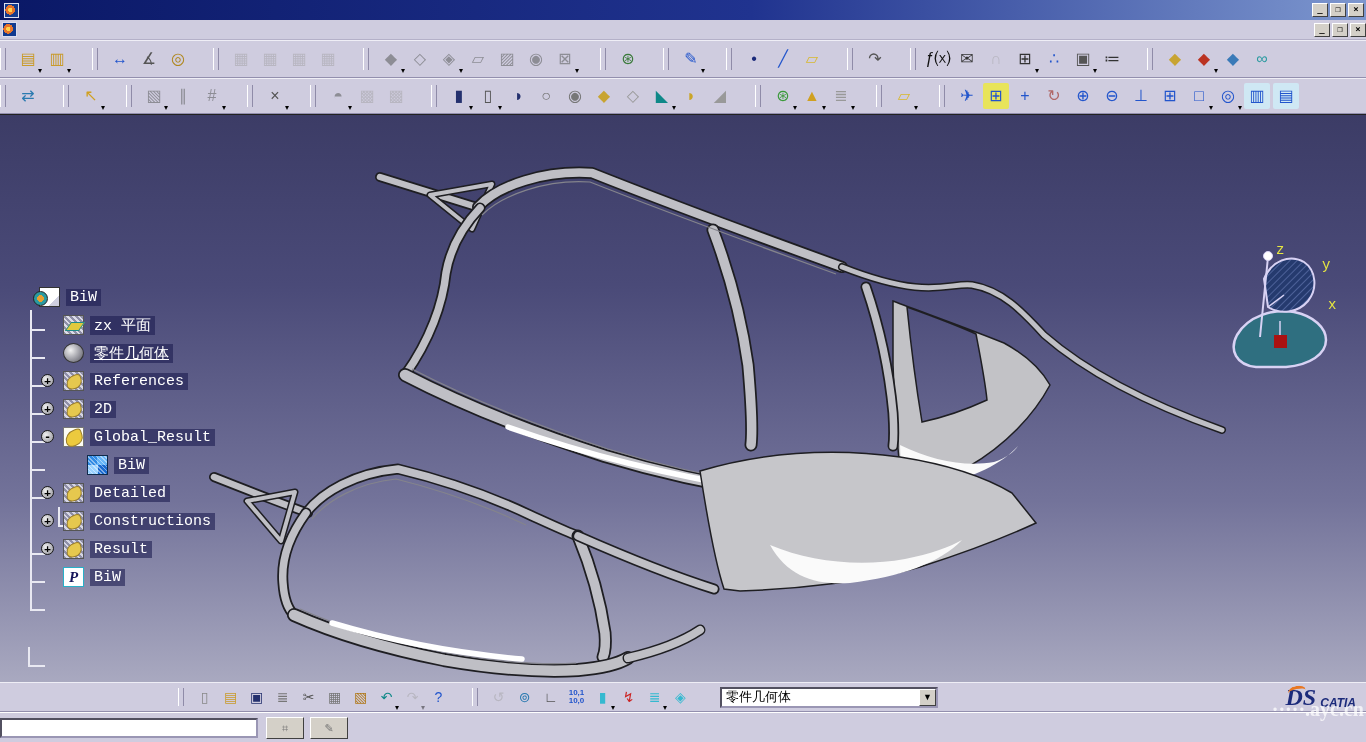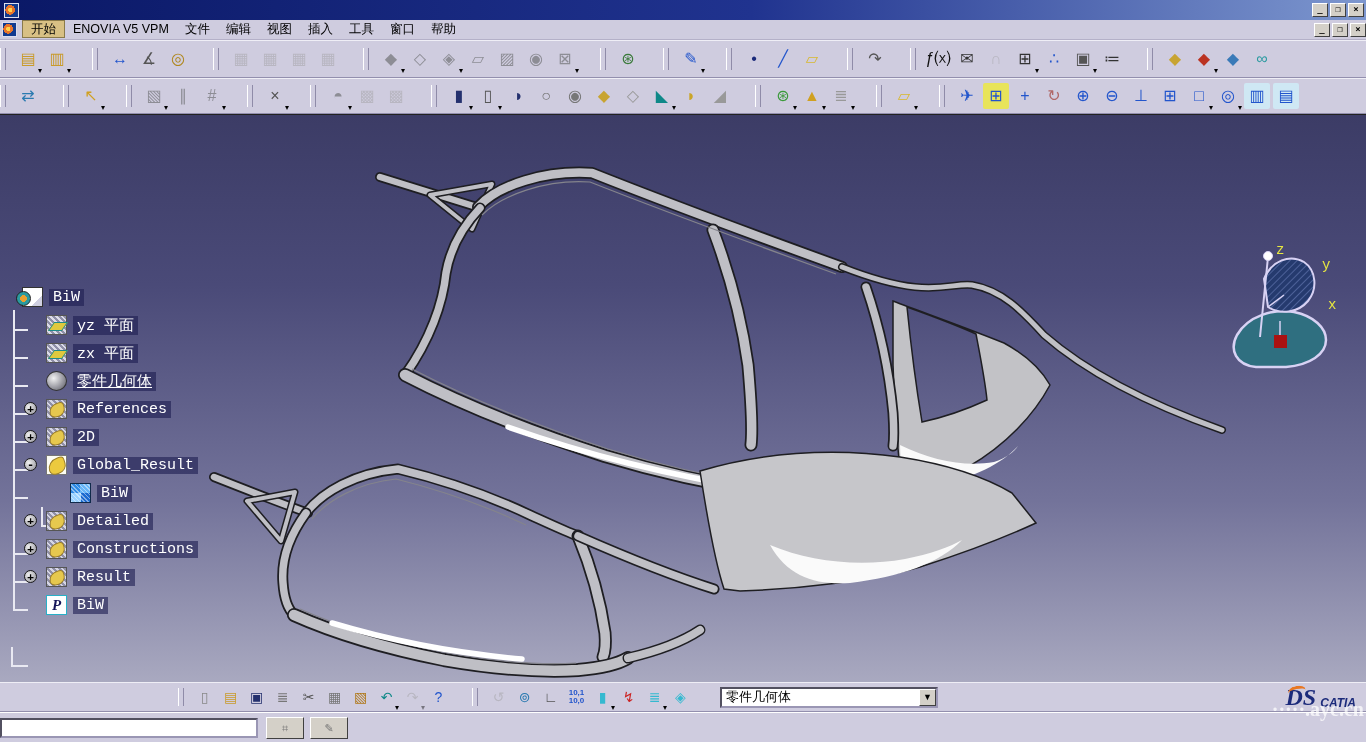--- a/index.html
+++ b/index.html
@@ -44,21 +44,21 @@
   
   #viewport{position:absolute;left:0;top:114px;width:1366px;height:568px;
     background:linear-gradient(180deg,#3c3c66 0%,#4a4a78 30%,#73739a 68%,#a9a9c0 100%);border-top:1px solid #222;}
   #modelsvg{position:absolute;left:0;top:0;}
   .tubo{fill:none;stroke:#1e1e22;stroke-linecap:round;stroke-linejoin:round;}
   .tubf{fill:none;stroke:#bfbfc5;stroke-linecap:round;stroke-linejoin:round;}
   .hl{fill:none;stroke:#ffffff;stroke-linecap:round;}
   .inl{fill:none;stroke:#84848c;stroke-width:1.2;}
 
   
-  #tree{position:absolute;left:0;top:168px;width:260px;color:#fff;
+  #tree{position:absolute;left:17px;top:168px;width:260px;color:#fff;
     font-family:"Liberation Mono","DejaVu Sans Mono",monospace;font-size:15px;padding-left:18px;}
   .trow{position:relative;height:28px;display:flex;align-items:center;}
   .trow.d0{padding-left:4px;} .trow.d1{padding-left:28px;} .trow.d2{padding-left:52px;}
   .tlabel{background:rgba(28,28,80,.60);padding:0 4px;white-space:nowrap;}
   .tlabel.u{text-decoration:underline;}
   .exp{position:absolute;left:6px;top:50%;margin-top:-7px;width:13px;height:13px;border-radius:50%;
     background:radial-gradient(circle at 35% 35%,#f0f0f0,#8f8f97);border:1px solid #1a1a1a;
     color:#000;font:bold 11px/12px "DejaVu Sans Mono",monospace;text-align:center;z-index:2;}
   .tline{position:absolute;background:#e9e9f2;z-index:0;}
   .ticon{width:21px;height:20px;margin-right:6px;position:relative;flex:none;}
@@ -120,21 +120,20 @@
   <div id="titlebar">
     <span class="appicon"></span>
     <span class="spacer"></span>
     <span class="wbtn">_</span>
     <span class="wbtn">❐</span>
     <span class="wbtn">×</span>
   </div>
 
   <div id="menubar">
     <span class="appicon"></span>
-    <span id="menu-items"><span class="mitem active">开始</span><span class="mitem">ENOVIA V5 VPM</span><span class="mitem">文件</span><span class="mitem">编辑</span><span class="mitem">视图</span><span class="mitem">插入</span><span class="mitem">工具</span><span class="mitem">窗口</span><span class="mitem">帮助</span></span>
     <span class="spacer"></span>
     <span class="wbtn">_</span>
     <span class="wbtn">❐</span>
     <span class="wbtn">×</span>
   </div>
 
   <div id="toolbar-top1" class="toolbar">
       <div class="tgrp">
         <span class="tbi">
           <span class="gl" style="color: rgb(201, 155, 44);">▤</span>
@@ -504,24 +503,20 @@
       <div class="tline" style="left:41px;top:242px;width:12px;height:2px;"></div>
       <div class="tline" style="left:11px;top:364px;width:2px;height:19px;"></div>
       <div class="tline" style="left:11px;top:382px;width:17px;height:2px;"></div>
       <div id="tree-rows">
           <div class="trow d0">
             <span class="ticon ticon-part-root"></span>
             <span class="tlabel">BiW</span>
           </div>
           <div class="trow d1">
             <span class="ticon ticon-plane"></span>
-            <span class="tlabel">yz 平面</span>
-          </div>
-          <div class="trow d1">
-            <span class="ticon ticon-plane"></span>
             <span class="tlabel">zx 平面</span>
           </div>
           <div class="trow d1">
             <span class="ticon ticon-partbody"></span>
             <span class="tlabel u">零件几何体</span>
           </div>
           <div class="trow d1">
             <span class="exp">+</span>
             <span class="ticon ticon-geoset"></span>
             <span class="tlabel">References</span>

